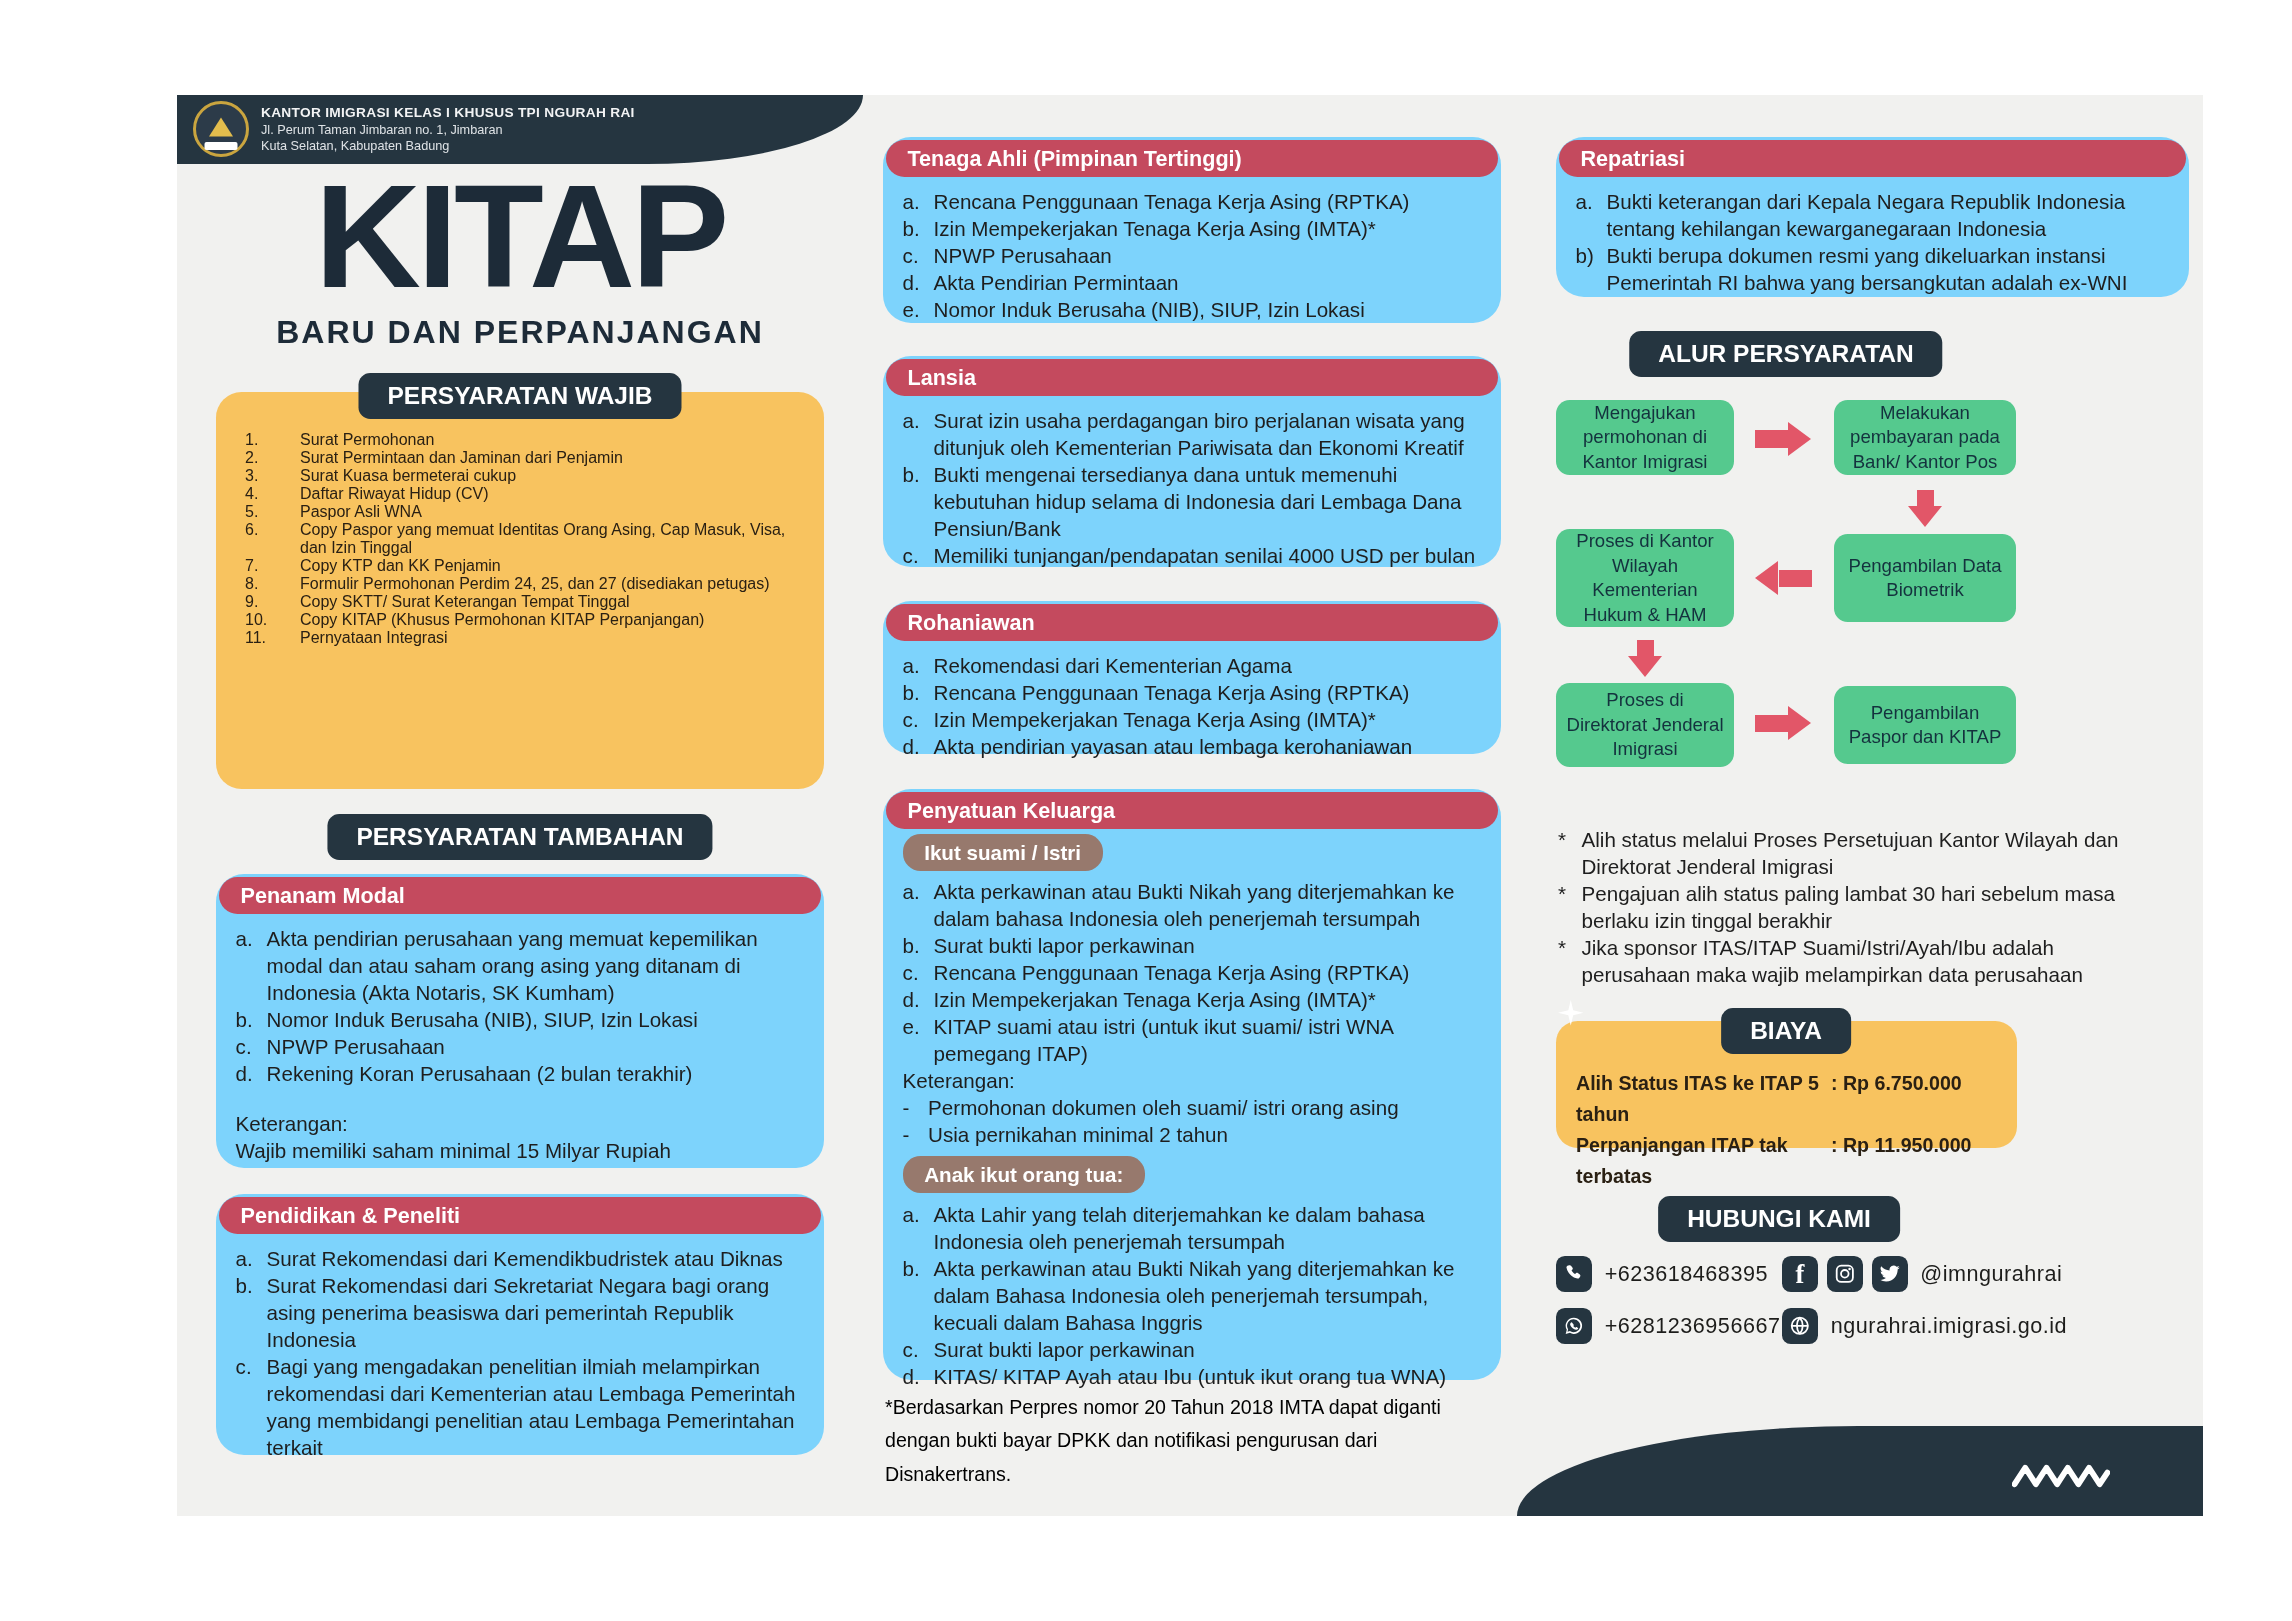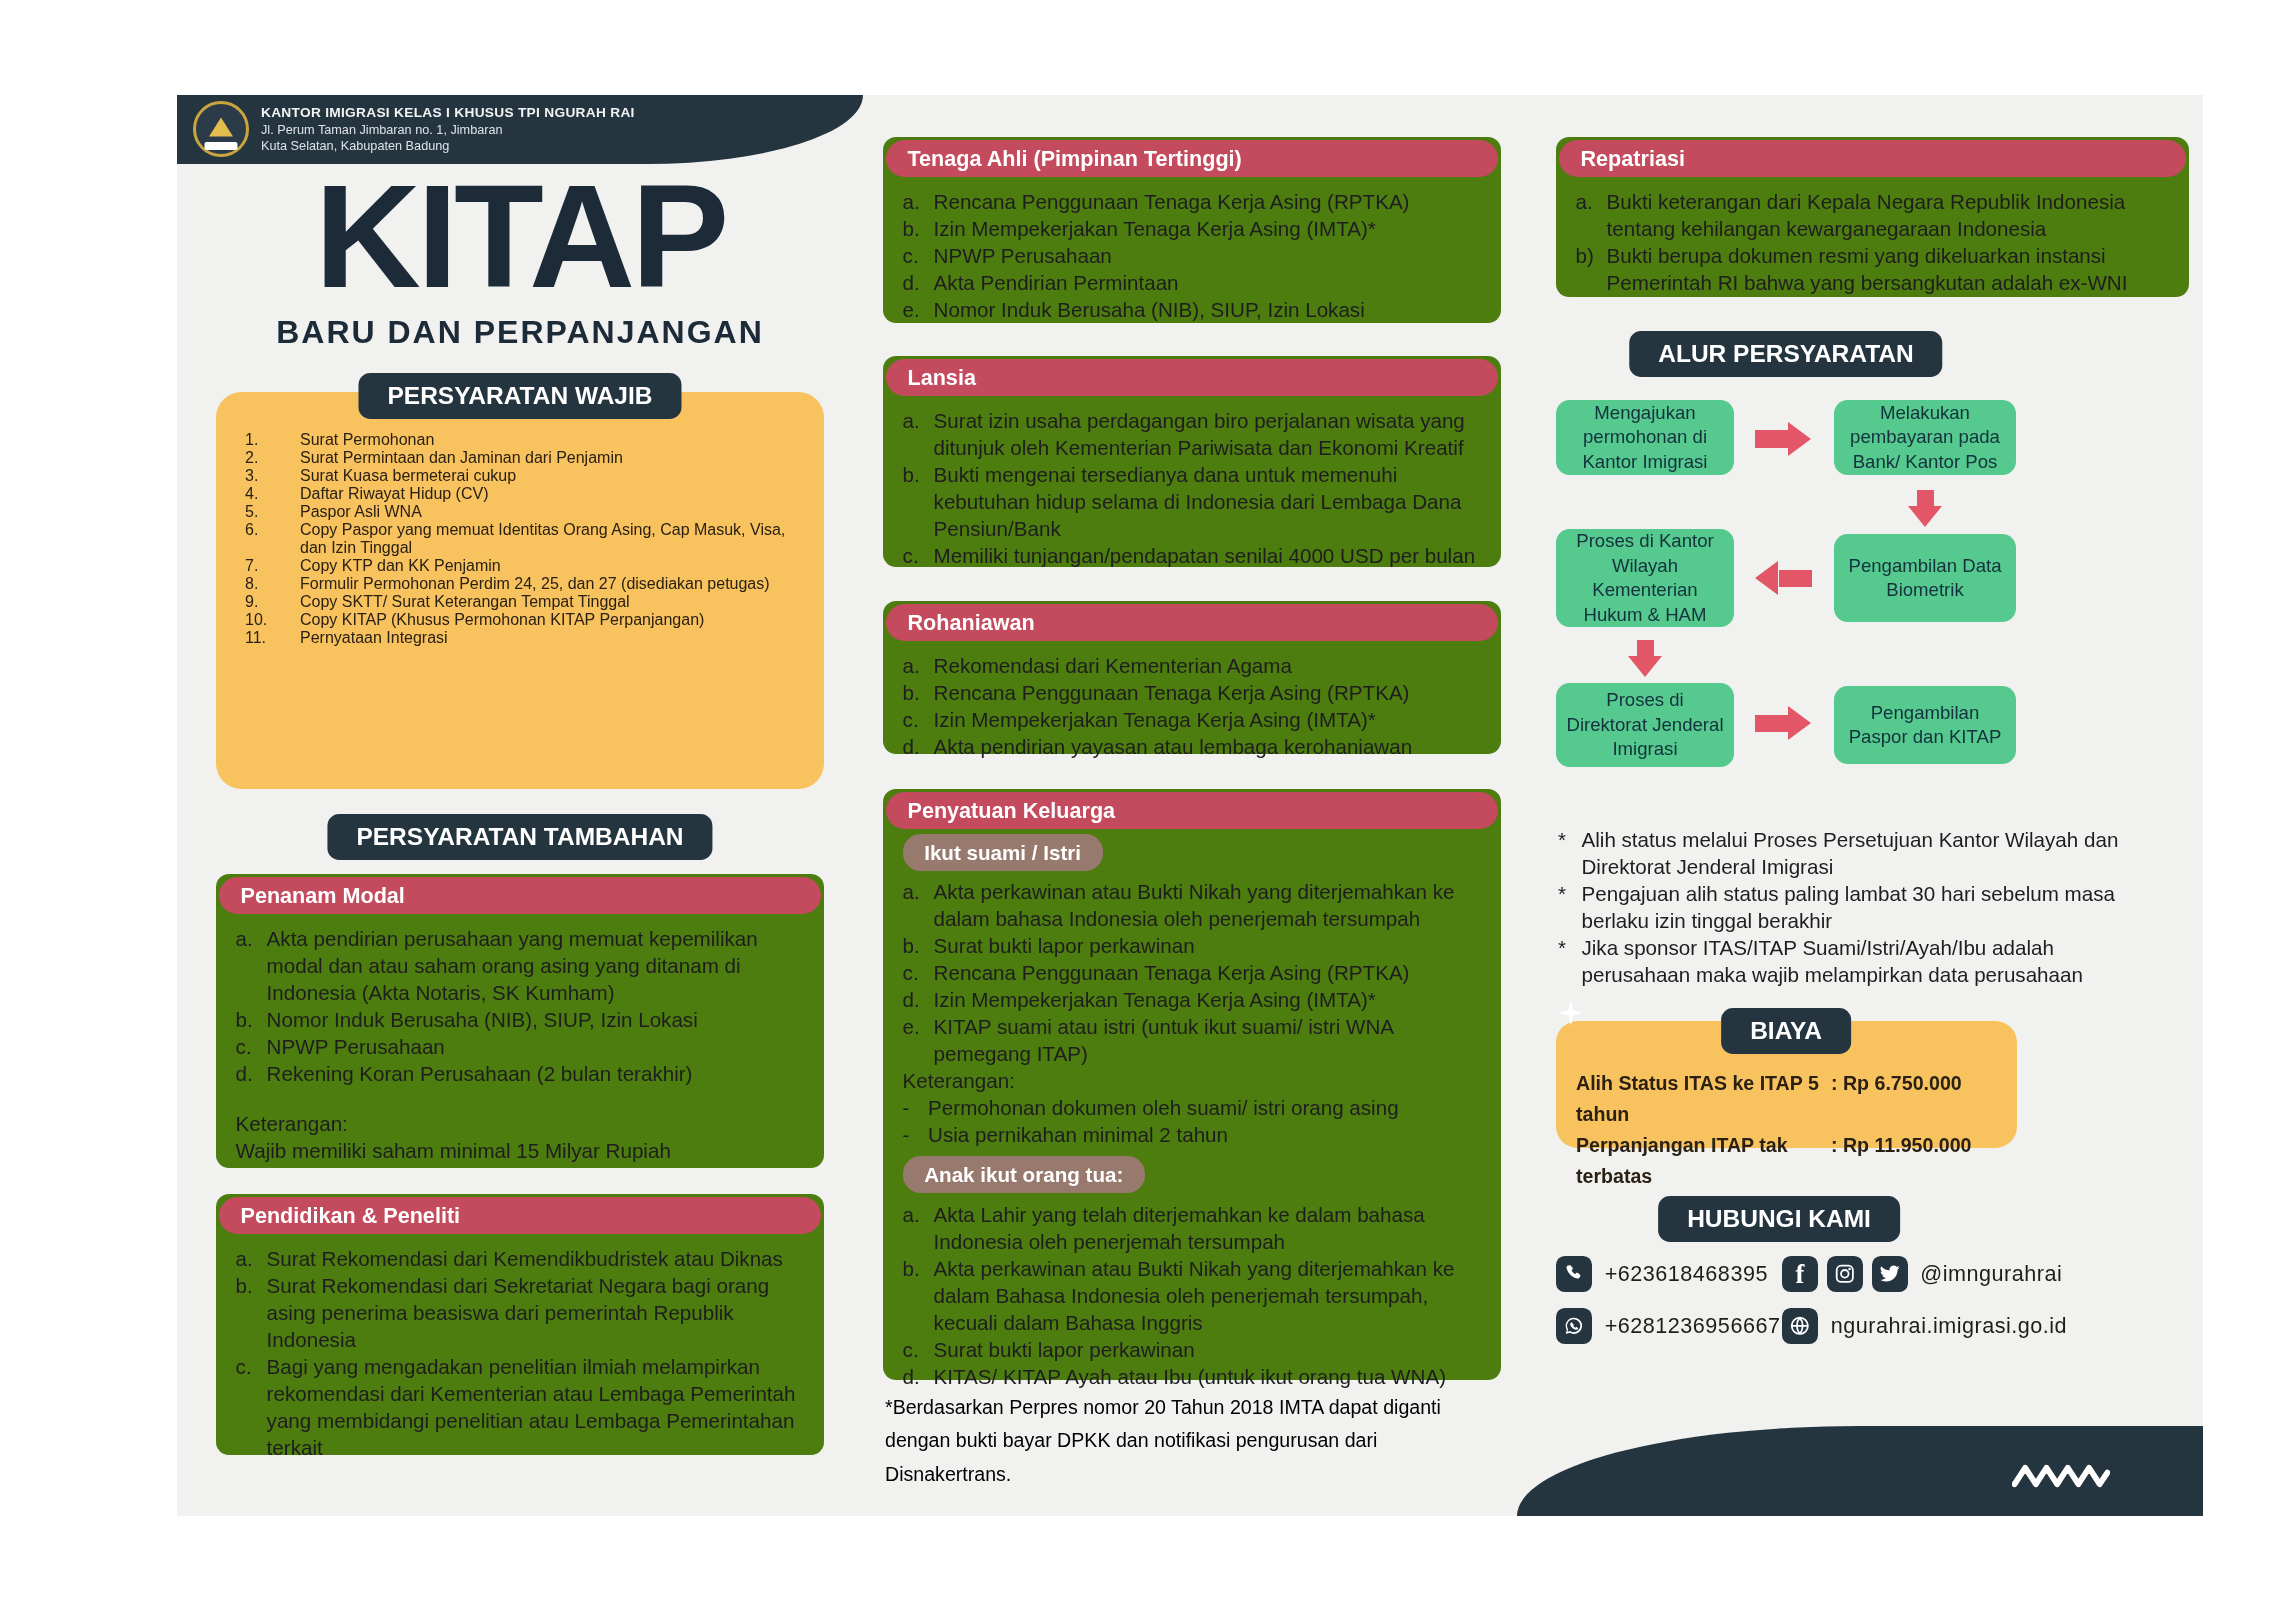--- a/index.html
+++ b/index.html
@@ -37,21 +37,21 @@
              padding:8.8px 29px;border-radius:11.8px;white-space:nowrap;z-index:3;}
   .centered{left:50%;transform:translateX(-50%);}
   .red-pill{height:37px;line-height:37px;background:#c44a5e;color:#fff;font-weight:bold;
             font-size:21.6px;border-radius:19.6px;padding-left:21.6px;margin:2.9px;}
   .brown-pill{display:inline-block;background:#97796d;color:#fff;font-weight:bold;font-size:20.6px;
             border-radius:17.6px;padding:4.9px 21.6px;}
 
   
   .yellow-box{position:absolute;top:297px;left:0;width:608px;height:397px;background:#f8c35f;
               border-radius:25.5px;box-sizing:border-box;padding:39px 17.6px 0 29px;color:#2a2013;}
-  .card{position:absolute;width:100%;background:#4d7c0f;border-radius:13px;box-sizing:border-box;}
+  .card{position:absolute;width:100%;background:#7dd3fc;border-radius:28px;box-sizing:border-box;}
   .card-body{padding:7.8px 13.7px 0 19.6px;font-size:20.6px;line-height:27px;color:#1e1e1e;}
   .item{display:flex;}
   .item .m{flex:none;width:31px;}
   .item .t{flex:1;}
   .wajib-item .m{width:55px;}
   .dash-item .m{width:25.5px;}
   .note-item .m{width:23.5px;}
   .gap{height:23.5px;}
   .sgap{height:7.8px;}
 

